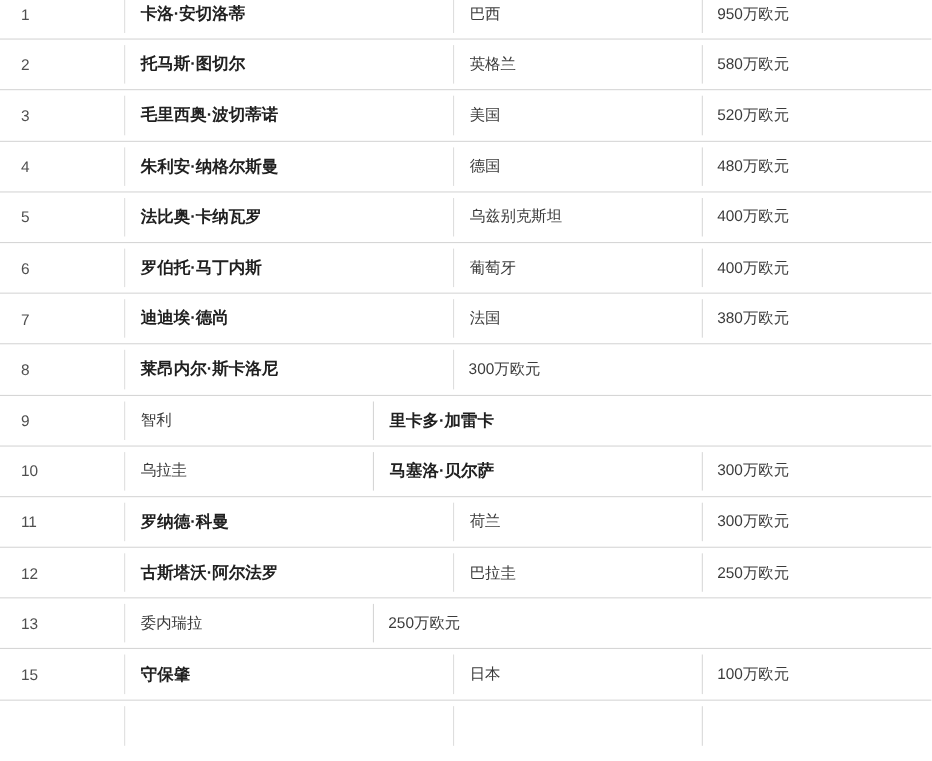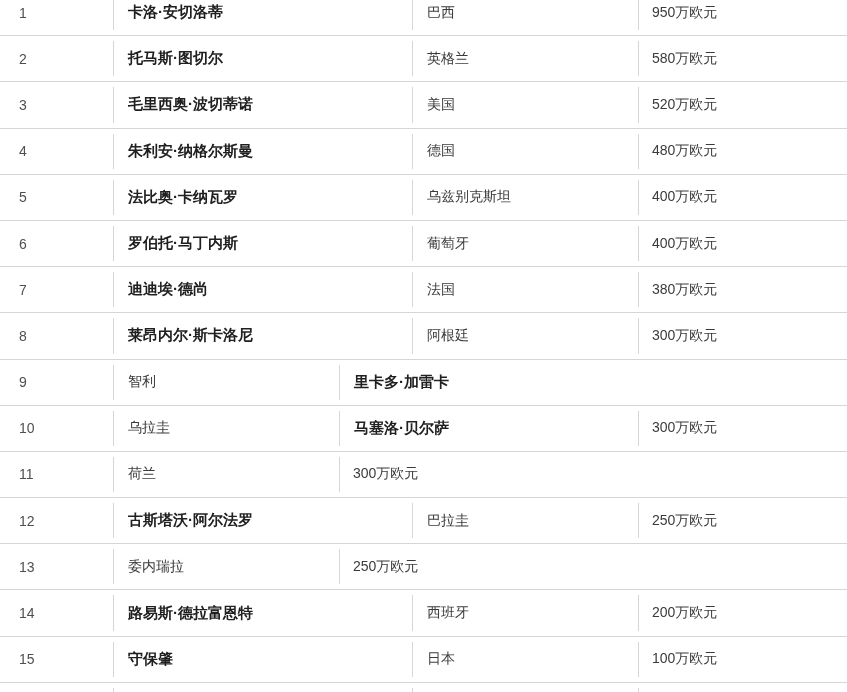--- a/index.html
+++ b/index.html
@@ -125,62 +125,56 @@
   <div class="row">
     <div class="cell rank">7</div>
     <div class="cell name">迪迪埃·德尚</div>
     <div class="cell country">法国</div>
     <div class="cell salary">380万欧元</div>
   </div>
 
   <div class="row">
     <div class="cell rank">8</div>
     <div class="cell name">莱昂内尔·斯卡洛尼</div>
-    <div class="cell country">阿根廷</div>
     <div class="cell salary">300万欧元</div>
   </div>
 
   <div class="row">
     <div class="cell rank">9</div>
     <div class="cell country">智利</div>
     <div class="cell name">里卡多·加雷卡</div>
   </div>
 
   <div class="row">
     <div class="cell rank">10</div>
     <div class="cell country">乌拉圭</div>
     <div class="cell name">马塞洛·贝尔萨</div>
     <div class="cell salary">300万欧元</div>
   </div>
 
   <div class="row">
     <div class="cell rank">11</div>
+    <div class="cell name">罗纳德·科曼</div>
     <div class="cell country">荷兰</div>
     <div class="cell salary">300万欧元</div>
   </div>
 
   <div class="row">
     <div class="cell rank">12</div>
     <div class="cell name">古斯塔沃·阿尔法罗</div>
     <div class="cell country">巴拉圭</div>
     <div class="cell salary">250万欧元</div>
   </div>
 
   <div class="row">
     <div class="cell rank">13</div>
     <div class="cell country">委内瑞拉</div>
     <div class="cell salary">250万欧元</div>
   </div>
 
-  <div class="row">
-    <div class="cell rank">14</div>
-    <div class="cell name">路易斯·德拉富恩特</div>
-    <div class="cell country">西班牙</div>
-    <div class="cell salary">200万欧元</div>
-  </div>
 
   <div class="row">
     <div class="cell rank">15</div>
     <div class="cell name">守保肇</div>
     <div class="cell country">日本</div>
     <div class="cell salary">100万欧元</div>
   </div>
 
   <div class="row filler">
     <div class="cell rank"></div>

